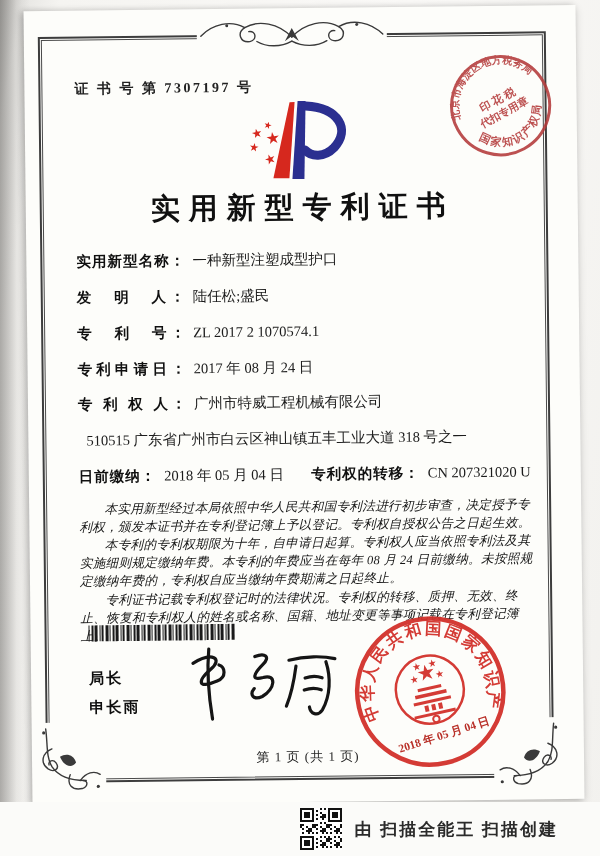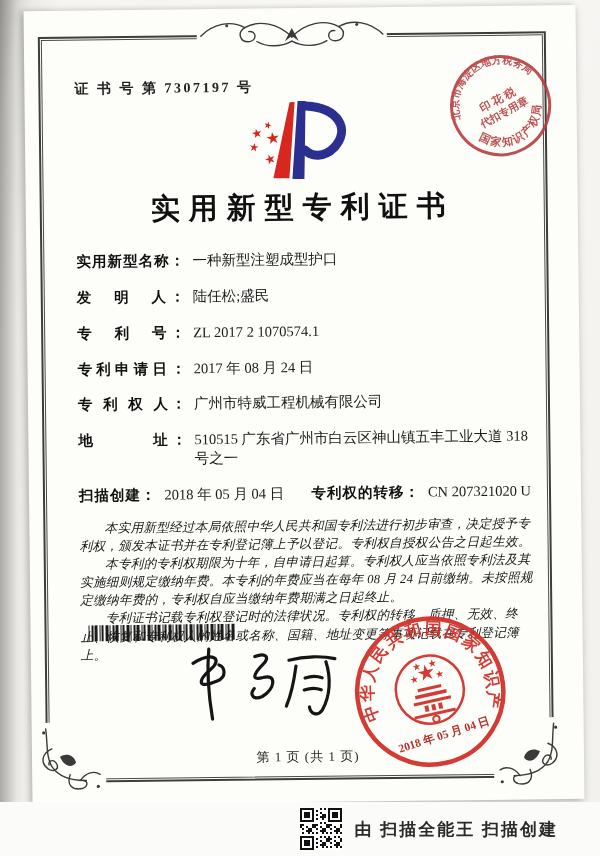--- a/index.html
+++ b/index.html
@@ -146,26 +146,25 @@
         </div>
         <div class="field-row">
           <span class="f-label">专利申请日：</span>
           <span class="f-value">2017 年 08 月 24 日</span>
         </div>
         <div class="field-row">
           <span class="f-label">专 利 权 人：</span>
           <span class="f-value">广州市特威工程机械有限公司</span>
         </div>
         <div class="field-row">
-          <span class="f-label">地　　　址：</span>
           <span class="f-value">510515 广东省广州市白云区神山镇五丰工业大道 318 号之一</span>
         </div>
         <div class="grant-row">
           <span class="pair">
-            <span class="f-label-plain">扫描创建：</span>
+            <span class="f-label-plain">日前缴纳：</span>
             <span class="f-value">2018 年 05 月 04 日</span>
           </span>
           <span class="pair">
             <span class="f-label-plain">专利权的转移：</span>
             <span class="f-value">CN 207321020 U</span>
           </span>
         </div>
       </div>
 
       <div class="paras">
@@ -213,20 +212,24 @@
         <rect x="120" y="1" width="2" height="16" fill="#1a1a1a"></rect>
         <rect x="124" y="1" width="3" height="16" fill="#1a1a1a"></rect>
         <rect x="128" y="1" width="1" height="16" fill="#1a1a1a"></rect>
         <rect x="131" y="1" width="2" height="16" fill="#1a1a1a"></rect>
         <rect x="134" y="1" width="3" height="16" fill="#1a1a1a"></rect>
         <rect x="139" y="1" width="1" height="16" fill="#1a1a1a"></rect>
         <rect x="141" y="1" width="2" height="16" fill="#1a1a1a"></rect>
         <rect x="145" y="1" width="3" height="16" fill="#1a1a1a"></rect>
       </svg>
 
+    <div class="sig">
+      <div>局长</div>
+      <div>申长雨</div>
+    </div>
 
     <svg class="signature-svg" width="175" height="85" viewBox="0 0 175 85">
       <g stroke="#151515" stroke-width="3.2" fill="none" stroke-linecap="round" stroke-linejoin="round">
         <path d="M30,6 C28,26 29,50 33,76"></path>
         <path d="M14,20 C34,8 44,16 32,26 C18,38 18,46 38,38 C48,34 46,24 40,22"></path>
         <path d="M76,14 C86,10 92,14 84,22 C74,32 72,38 84,35 C98,31 96,47 83,54 C74,58 70,52 75,46"></path>
         <path d="M110,18 C126,14 144,14 156,17"></path>
         <path d="M117,24 C115,38 112,52 107,64"></path>
         <path d="M147,20 C152,36 151,54 143,68 C138,75 131,72 130,65"></path>
         <path d="M126,36 C132,34 138,34 143,36"></path>

